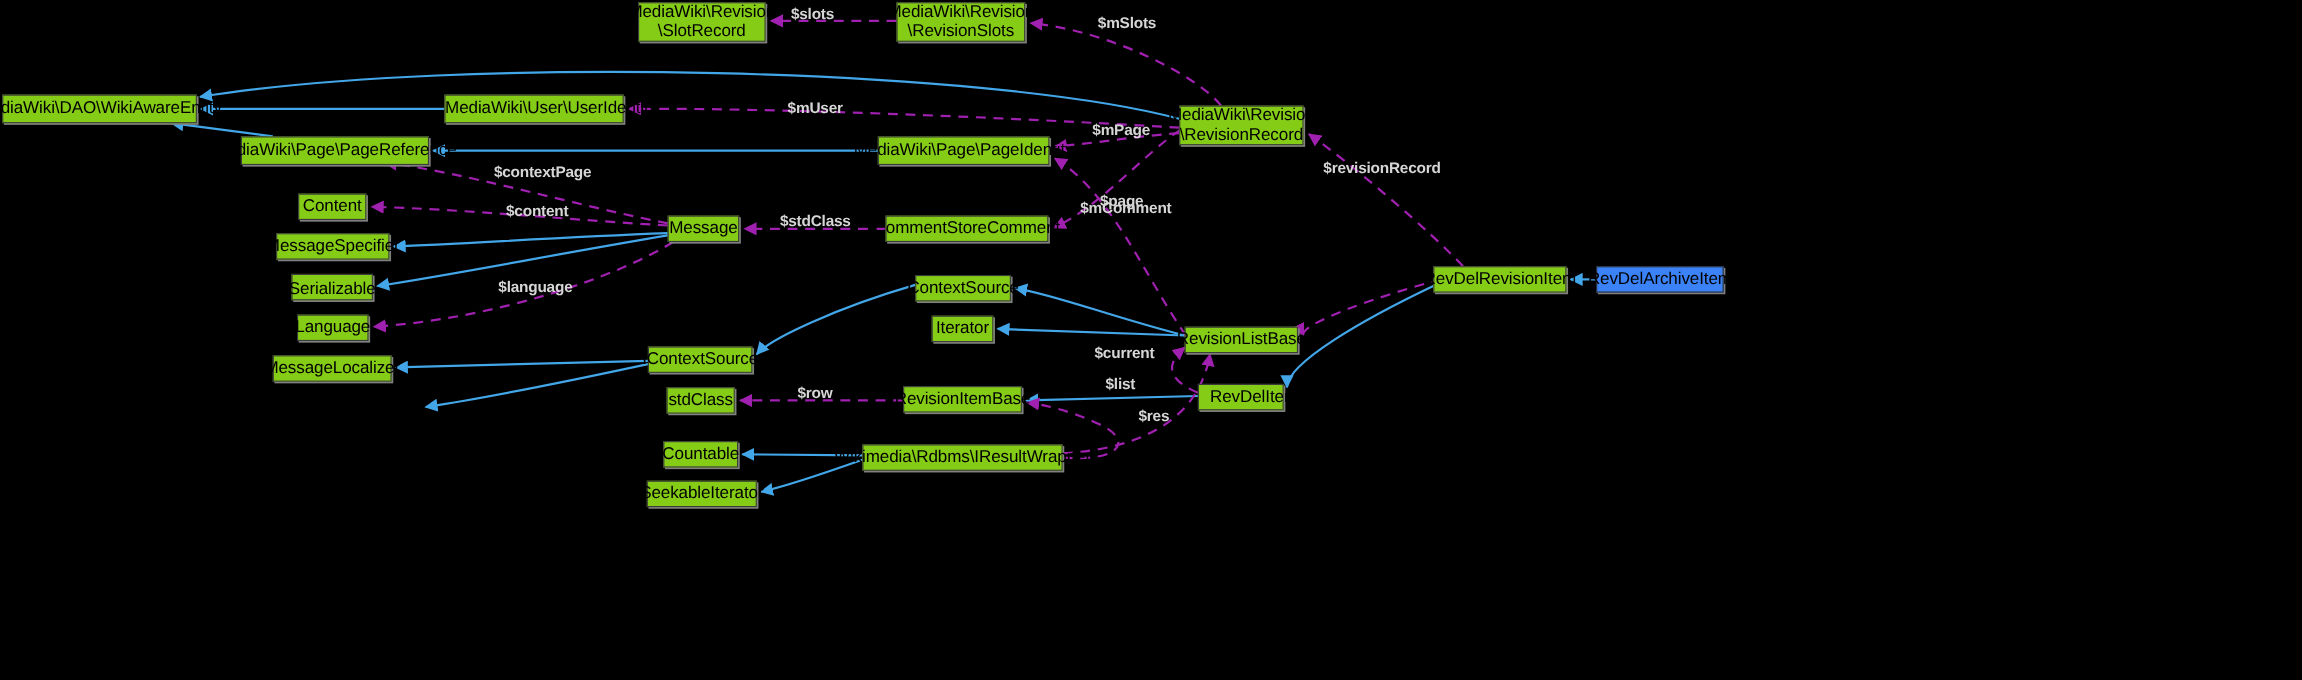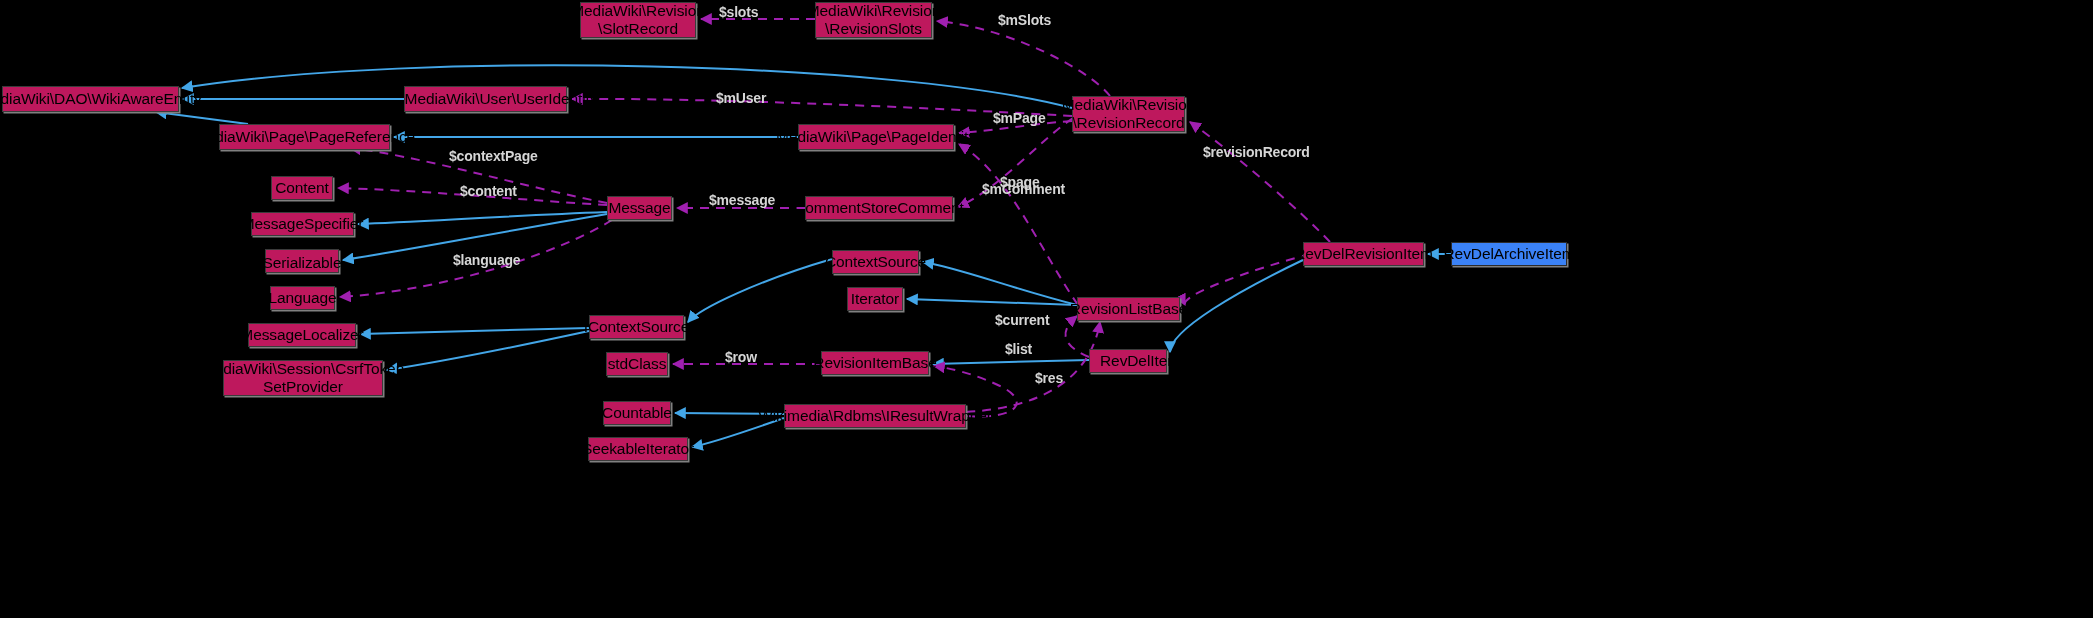--- a/index.html
+++ b/index.html
@@ -19,21 +19,21 @@
     position: absolute;
     left: 0;
     top: 0;
     width: 2093px;
     height: 618px;
     pointer-events: none;
   }
   .node {
     position: absolute;
     box-sizing: border-box;
-    background: #be185d;
+    background: #84cc16;
     border: 1px solid #3b3b3b;
     box-shadow: 1.5px 1.5px 0 0 #808080;
     color: #000000;
     font-size: 15.5px;
     line-height: 18px;
     display: flex;
     align-items: center;
     justify-content: center;
     text-align: center;
     white-space: pre-line;
@@ -226,24 +226,20 @@
   </div>
 
   <div class="node" style="left:1089px; top:349px; width:78px; height:24px;padding-left:24px;">
     <span>RevDelItem</span>
   </div>
 
   <div class="node" style="left:606px; top:352px; width:62px; height:24px;">
     <span>stdClass</span>
   </div>
 
-  <div class="node" style="left:223px; top:360px; width:160px; height:36px;">
-    <span>MediaWiki\Session\CsrfToken
-SetProvider</span>
-  </div>
 
   <div class="node" style="left:603px; top:401px; width:68px; height:24px;">
     <span>Countable</span>
   </div>
 
   <div class="node" style="left:784px; top:404px; width:182px; height:24px;">
     <span>Wikimedia\Rdbms\IResultWrapper</span>
   </div>
 
   <div class="node" style="left:588px; top:437px; width:100px; height:24px;">
@@ -252,20 +248,20 @@
 
   <div class="edge-label" style="left:719px; top:4px;">$slots</div>
   <div class="edge-label" style="left:998px; top:12px;">$mSlots</div>
   <div class="edge-label" style="left:716px; top:90px;">$mUser</div>
   <div class="edge-label" style="left:993px; top:110px;">$mPage</div>
   <div class="edge-label" style="left:1000px; top:139px;margin-top:35px;">$page</div>
   <div class="edge-label" style="left:1203px; top:144px;">$revisionRecord</div>
   <div class="edge-label" style="left:449px; top:148px;">$contextPage</div>
   <div class="edge-label" style="left:460px; top:183px;">$content</div>
   <div class="edge-label" style="left:982px; top:181px;">$mComment</div>
-  <div class="edge-label" style="left:709px; top:192px;">$message</div>
+  <div class="edge-label" style="left:709px; top:192px;">$stdClass</div>
   <div class="edge-label" style="left:453px; top:252px;">$language</div>
   <div class="edge-label" style="left:995px; top:312px;">$current</div>
   <div class="edge-label" style="left:1005px; top:341px;">$list</div>
   <div class="edge-label" style="left:725px; top:349px;">$row</div>
   <div class="edge-label" style="left:1007px; top:370px;margin-left:28px;">$res</div>
 
 </div>
 
 </body></html>

